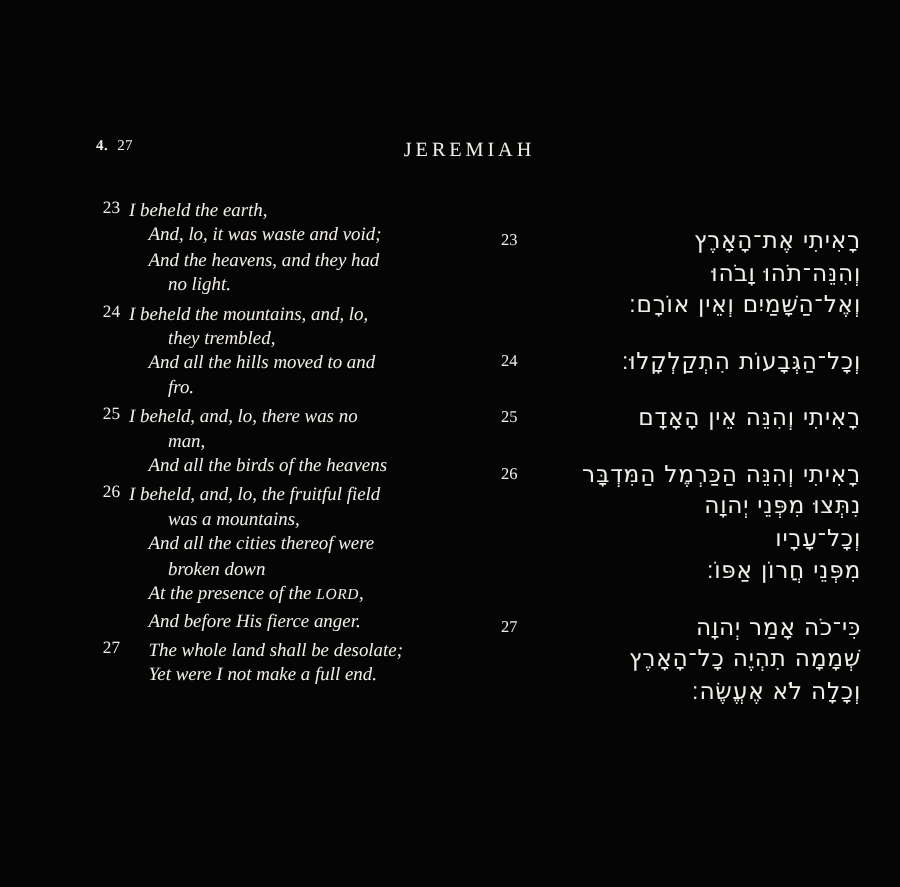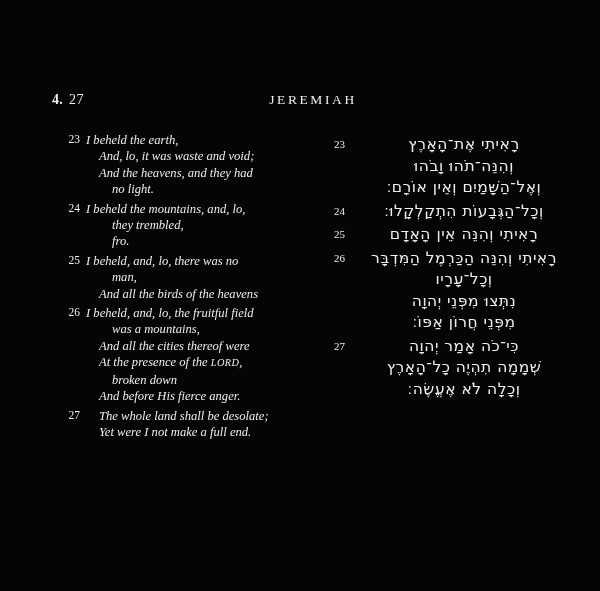--- a/index.html
+++ b/index.html
@@ -28,23 +28,23 @@
     bottom: 22px;
   }
   
   .header {
     position: relative;
     height: 26px;
     margin-top: 70px;
   }
   .header .chapverse {
     position: absolute;
-    left: 12px;
+    left: 24px;
     top: 0;
-    font-size: 14px;
+    font-size: 10px;
     letter-spacing: 0.3px;
     white-space: nowrap;
   }
   .header .chapverse .chap {
     font-weight: bold;
   }
   .header .chapverse .vs {
     margin-left: 6px;
   }
   .header .booktitle {
@@ -115,21 +115,22 @@
   }
   .hv .hnum {
     position: absolute;
     left: 0;
     top: 4px;
     font-size: 11px;
     direction: ltr;
   }
   .hv .hlines {
     padding-left: 20px;
-    text-align: center;
+    text-align: right;
+    margin-top: 16px;
   }
   .hl {
     font-family: "DejaVu Sans", sans-serif;
     font-size: 15.5px;
     line-height: 21.5px;
     letter-spacing: 0.5px;
     white-space: nowrap;
     direction: rtl;
   }
 </style>
@@ -155,39 +156,40 @@
               <div class="line ind">And, lo, it was waste and void;</div>
               <div class="line ind">And the heavens, and they had</div>
               <div class="line ind2">no light.</div>
             </div>
           </div>
           <div class="v">
             <div class="num">24</div>
             <div class="lines">
               <div class="line">I beheld the mountains, and, lo,</div>
               <div class="line ind2">they trembled,</div>
+              <div class="line ind">And all the hills moved to and</div>
               <div class="line ind2">fro.</div>
             </div>
           </div>
           <div class="v">
             <div class="num">25</div>
             <div class="lines">
               <div class="line">I beheld, and, lo, there was no</div>
               <div class="line ind2">man,</div>
               <div class="line ind">And all the birds of the heavens</div>
             </div>
           </div>
           <div class="v">
             <div class="num">26</div>
             <div class="lines">
               <div class="line">I beheld, and, lo, the fruitful field</div>
               <div class="line ind2">was a mountains,</div>
               <div class="line ind">And all the cities thereof were</div>
+              <div class="line ind2">broken down</div>
               <div class="line ind">At the presence of the <span class="sc">LORD</span>,</div>
-              <div class="line ind2">broken down</div>
               <div class="line ind">And before His fierce anger.</div>
             </div>
           </div>
           <div class="v">
             <div class="num">27</div>
             <div class="lines">
               <div class="line ind">The whole land shall be desolate;</div>
               <div class="line ind">Yet were I not make a full end.</div>
             </div>
           </div>
@@ -210,22 +212,22 @@
           <div class="hv">
             <div class="hnum">25</div>
             <div class="hlines">
               <div class="hl">רָאִיתִי וְהִנֵּה אֵין הָאָדָם</div>
             </div>
           </div>
           <div class="hv">
             <div class="hnum">26</div>
             <div class="hlines">
               <div class="hl">רָאִיתִי וְהִנֵּה הַכַּרְמֶל הַמִּדְבָּר</div>
+              <div class="hl">נִתְּצוּ מִפְּנֵי יְהוָה</div>
               <div class="hl">וְכָל־עָרָיו</div>
-              <div class="hl">נִתְּצוּ מִפְּנֵי יְהוָה</div>
               <div class="hl">מִפְּנֵי חֲרוֹן אַפּוֹ׃</div>
             </div>
           </div>
           <div class="hv">
             <div class="hnum">27</div>
             <div class="hlines">
               <div class="hl">כִּי־כֹה אָמַר יְהוָה</div>
               <div class="hl">שְׁמָמָה תִהְיֶה כָל־הָאָרֶץ</div>
               <div class="hl">וְכָלָה לֹא אֶעֱשֶׂה׃</div>
             </div>

